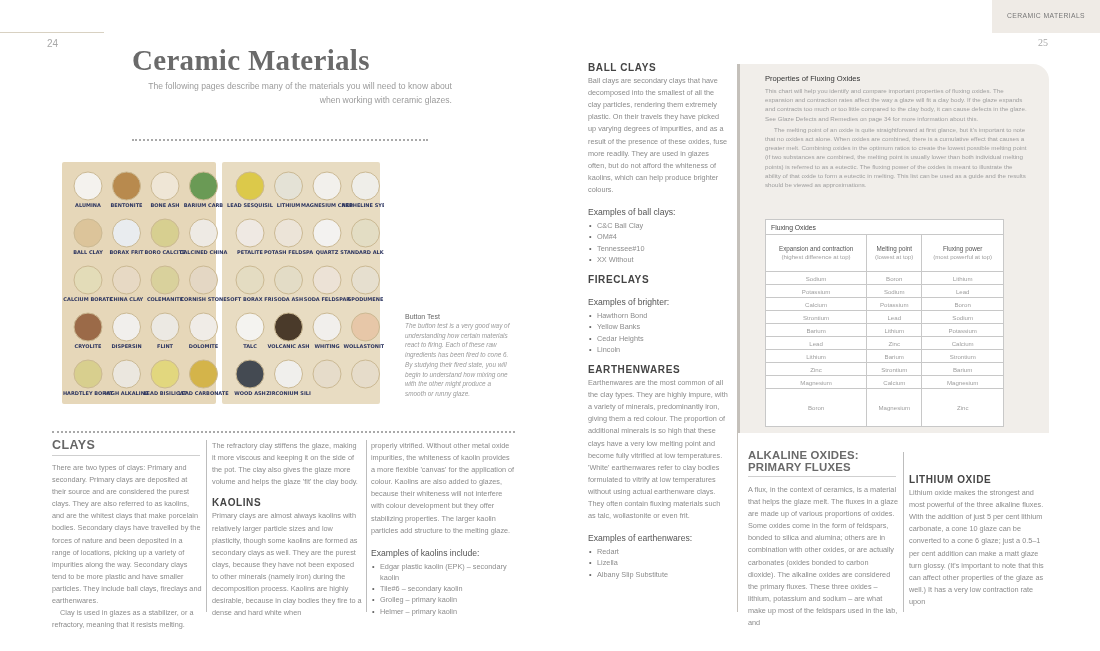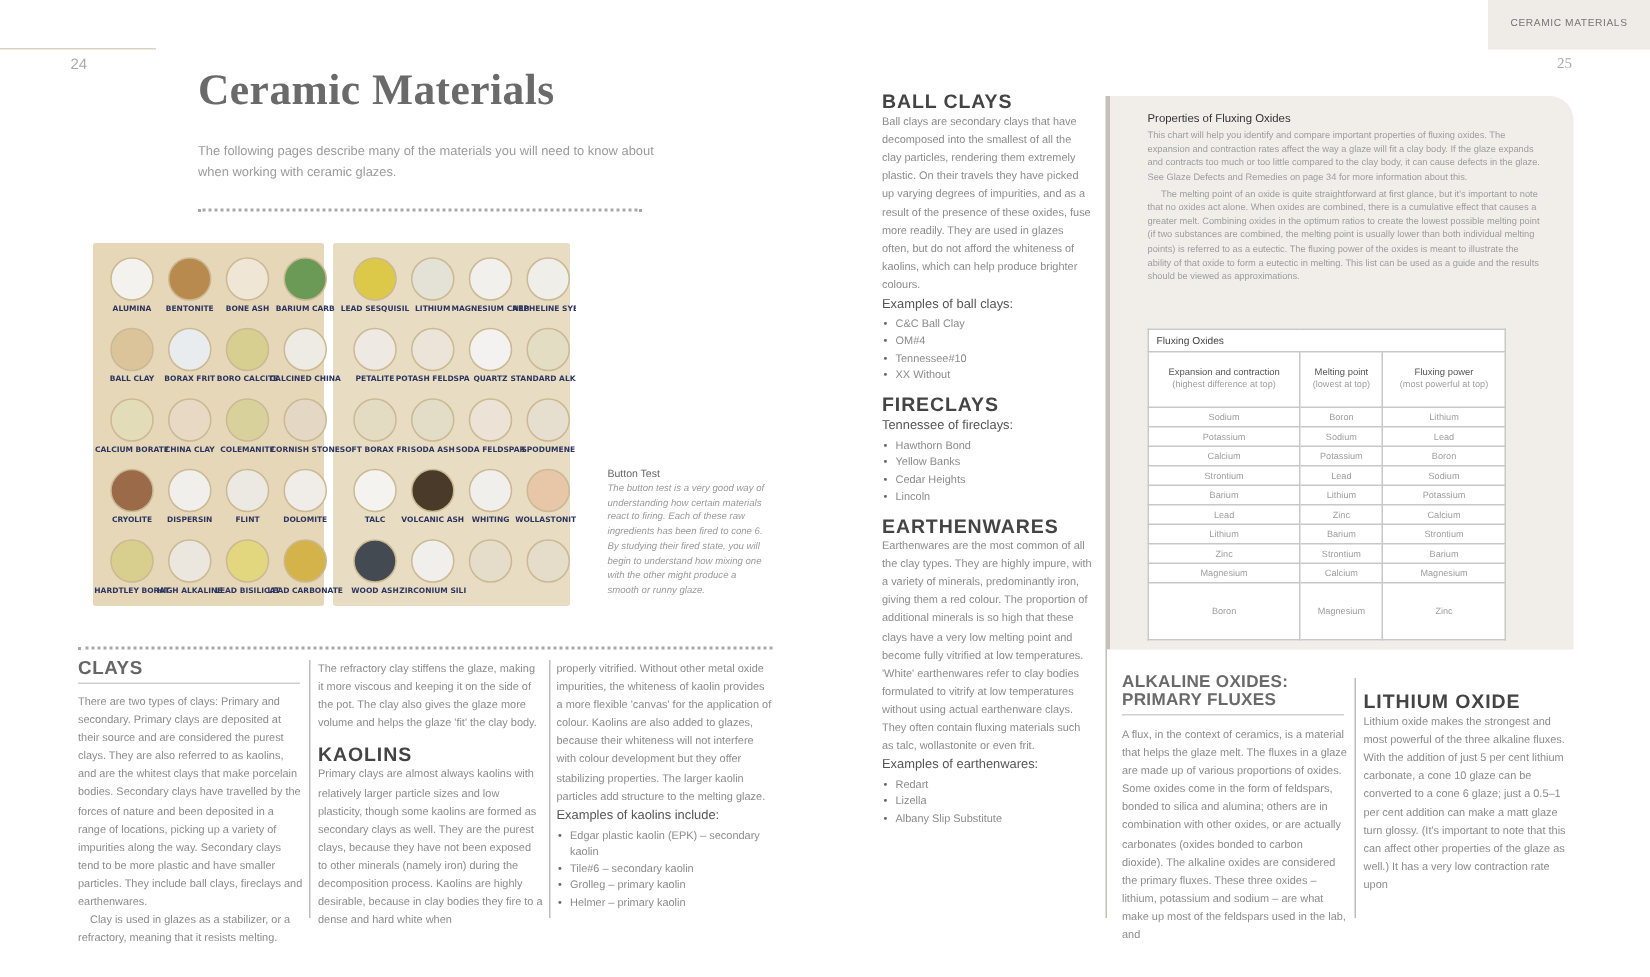--- a/index.html
+++ b/index.html
@@ -1,32 +1,32 @@
 <!DOCTYPE html>
 <html><head>
 <meta charset="utf-8">
 <style>
   * { box-sizing: border-box; margin: 0; padding: 0; }
   html, body { width: 1100px; height: 651px; overflow: hidden; background: #ffffff; }
   body { position: relative; font-family: "Liberation Sans", sans-serif; color: #8a8a8a; }
   .abs { position: absolute; }
   .body-text { font-size: 7.3px; line-height: 12.1px; color: #8c8c8c; }
   .body-text p + p { text-indent: 8px; }
-  .sub-head { font-size: 13px; font-weight: bold; letter-spacing: 0.6px; color: #444; margin-top: 9px; margin-bottom: 1px; }
-  .ex-head { font-size: 8.6px; color: #555; margin-top: 0; margin-bottom: 2px; }
+  .sub-head { font-size: 10px; font-weight: bold; letter-spacing: 0.6px; color: #444; margin-top: 9px; margin-bottom: 1px; }
+  .ex-head { font-size: 8.6px; color: #555; margin-top: 10px; margin-bottom: 2px; }
   ul.bullets { list-style: none; }
   ul.bullets li { font-size: 7.3px; line-height: 11.2px; color: #8c8c8c; padding-left: 9px; position: relative; }
   ul.bullets li::before { content: "•"; position: absolute; left: 1px; color: #666; }
   .vdiv { position: absolute; width: 1px; background: #bdbdbd; }
 
   
   #left-rule { left: 0; top: 32px; width: 104px; height: 1px; background: #d8d1c2; }
   #page-num-left { left: 47px; top: 38px; font-family: Liberation Sans, sans-serif; font-size: 10px; color: #a8a8a8; }
   #title { left: 132px; top: 44px; font-family: "Liberation Serif", serif; font-size: 29px; color: #6a6a6a; letter-spacing: 0.3px; }
-  #intro { left: 132px; top: 93px; width: 320px; font-size: 8.6px; line-height: 14px; color: #9b9b9b; }
+  #intro { left: 132px; top: 79px; width: 320px; font-size: 8.6px; line-height: 14px; color: #9b9b9b; text-align: right; }
   .dots { height: 0; border-top: 2px dotted #a9a9a9; }
   #dots-top { left: 132px; top: 139px; width: 296px; }
   #photo { left: 58px; top: 158px; width: 326px; height: 252px; }
   #caption { left: 405px; top: 313px; width: 108px; }
   #caption-title { font-size: 7px; color: #666; margin-bottom: 1px; }
   #caption-text { font-size: 6.4px; line-height: 9.7px; color: #9a9a9a; font-style: italic; }
 
   #dots-bottom { left: 52px; top: 431px; width: 463px; }
   #clays-title { left: 52px; top: 438px; font-size: 12.5px; color: #666; letter-spacing: 0.4px; }
   #clays-rule { left: 52px; top: 455px; width: 148px; height: 1px; background: #cfcfcf; }
@@ -52,21 +52,21 @@
   #flux-table .caption-cell { text-align: left; padding-left: 5px; color: #444; font-size: 6.8px; height: 15px; }
   #flux-table .col-head { height: 37px; vertical-align: middle; }
   #flux-table .col-head b { display: block; color: #555; font-weight: normal; font-size: 6.3px; line-height: 9px; }
   #flux-table .col-head span { display: block; line-height: 8.5px; }
   #flux-table tr.tall td { height: 38px; }
 
   #alk-title { left: 748px; top: 450px; width: 148px; font-size: 11.4px; line-height: 11.5px; color: #6a6a6a; letter-spacing: 0.2px; }
   #alk-rule { left: 748px; top: 476px; width: 148px; height: 1px; background: #cfcfcf; }
   #alk-col1 { left: 748px; top: 484px; width: 150px; }
   #alk-col2 { left: 909px; top: 450px; width: 142px; }
-  #alk-col2 .sub-head { margin-top: 12px; }
+  #alk-col2 .sub-head { margin-top: 24px; }
 </style>
 </head>
 <body>
 
 <div class="abs" id="left-rule"></div>
 <div class="abs" id="page-num-left">24</div>
 <h1 class="abs" id="title">Ceramic Materials</h1>
 <p class="abs" id="intro">The following pages describe many of the materials you will need to know about when working with ceramic glazes.</p>
 <div class="abs dots" id="dots-top"></div>
 
@@ -201,21 +201,21 @@
   <p>Ball clays are secondary clays that have decomposed into the smallest of all the clay particles, rendering them extremely plastic. On their travels they have picked up varying degrees of impurities, and as a result of the presence of these oxides, fuse more readily. They are used in glazes often, but do not afford the whiteness of kaolins, which can help produce brighter colours.</p>
   <div class="ex-head">Examples of ball clays:</div>
   <ul class="bullets">
     <li>C&amp;C Ball Clay</li>
     <li>OM#4</li>
     <li>Tennessee#10</li>
     <li>XX Without</li>
   </ul>
 
   <div class="sub-head">FIRECLAYS</div>
-  <div class="ex-head">Tennessee of fireclays:</div>
+  <div class="ex-head">Examples of brighter:</div>
   <ul class="bullets">
     <li>Hawthorn Bond</li>
     <li>Yellow Banks</li>
     <li>Cedar Heights</li>
     <li>Lincoln</li>
   </ul>
 
   <div class="sub-head">EARTHENWARES</div>
   <p>Earthenwares are the most common of all the clay types. They are highly impure, with a variety of minerals, predominantly iron, giving them a red colour. The proportion of additional minerals is so high that these clays have a very low melting point and become fully vitrified at low temperatures. 'White' earthenwares refer to clay bodies formulated to vitrify at low temperatures without using actual earthenware clays. They often contain fluxing materials such as talc, wollastonite or even frit.</p>
   <div class="ex-head">Examples of earthenwares:</div>

